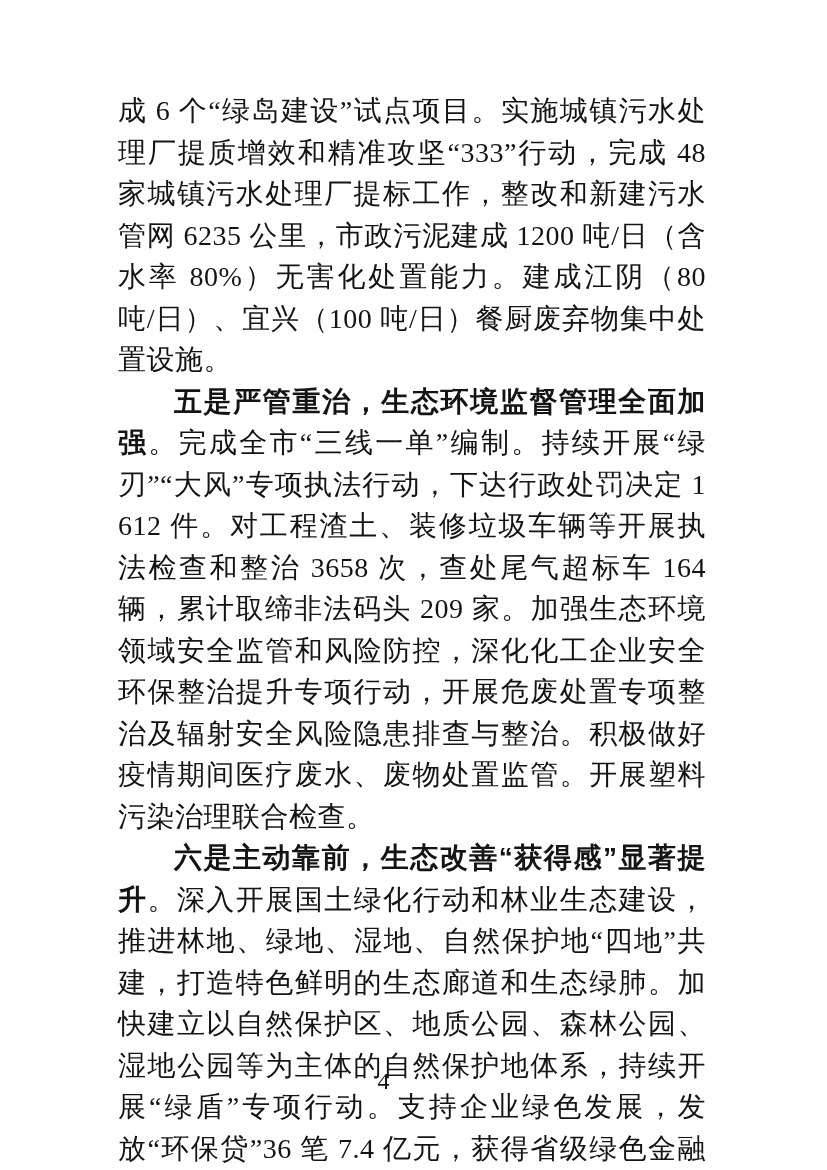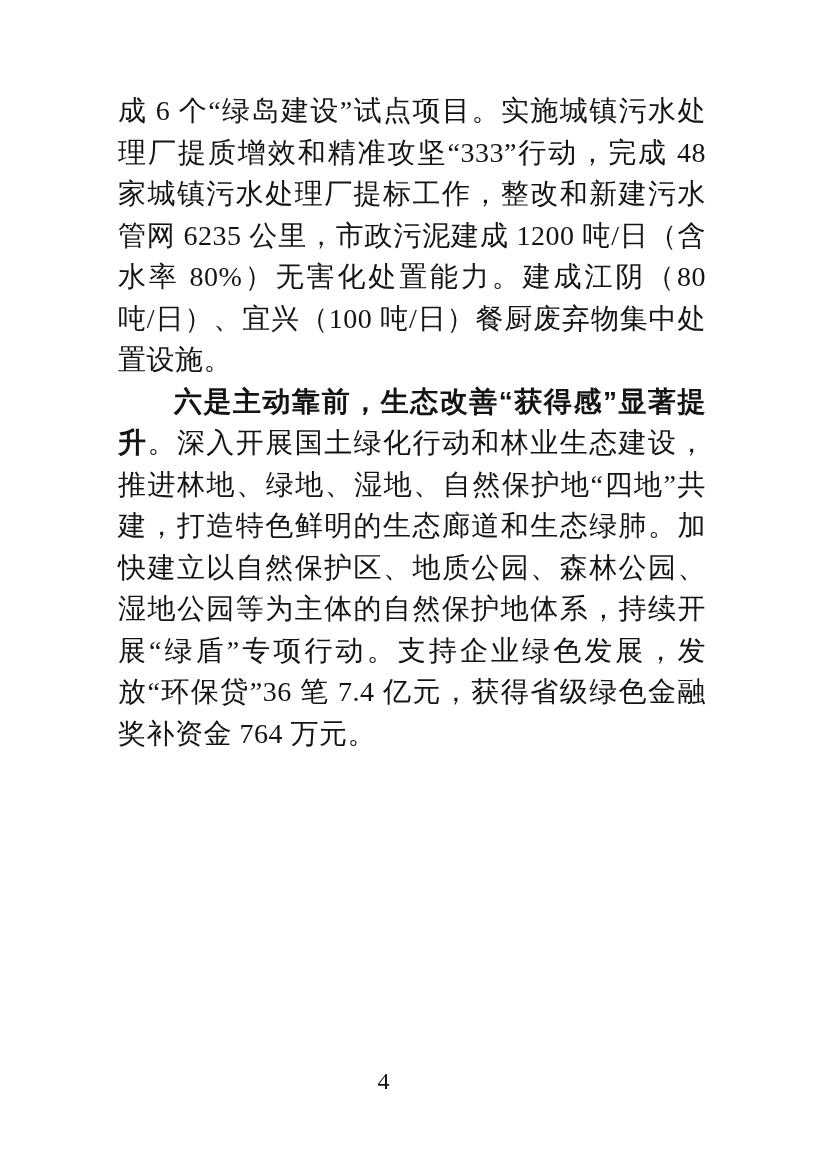--- a/index.html
+++ b/index.html
@@ -49,18 +49,19 @@
     color: #141414;
   }
 </style>
 </head>
 <body>
 
 <div class="page">
   <div class="content" id="paragraph-container">
   <p class="para"><span>成 6 个“绿岛建设”试点项目。实施城镇污水处理厂提质增效和精准攻坚“333”行动，完成 48 家城镇污水处理厂提标工作，整改和新建污水管网 6235 公里，市政污泥建成 1200 吨/日（含水率 80%）无害化处置能力。建成江阴（80 吨/日）、宜兴（100 吨/日）餐厨废弃物集中处置设施。</span></p>
 
+  <p class="para indent"><b class="lead">五是严管重治，生态环境监督管理全面加强</b><span>。完成全市“三线一单”编制。持续开展“绿刃”“大风”专项执法行动，下达行政处罚决定 1612 件。对工程渣土、装修垃圾车辆等开展执法检查和整治 3658 次，查处尾气超标车 164 辆，累计取缔非法码头 209 家。加强生态环境领域安全监管和风险防控，深化化工企业安全环保整治提升专项行动，开展危废处置专项整治及辐射安全风险隐患排查与整治。积极做好疫情期间医疗废水、废物处置监管。开展塑料污染治理联合检查。</span></p>
 
   <p class="para indent"><b class="lead">六是主动靠前，生态改善“获得感”显著提升</b><span>。深入开展国土绿化行动和林业生态建设，推进林地、绿地、湿地、自然保护地“四地”共建，打造特色鲜明的生态廊道和生态绿肺。加快建立以自然保护区、地质公园、森林公园、湿地公园等为主体的自然保护地体系，持续开展“绿盾”专项行动。支持企业绿色发展，发放“环保贷”36 笔 7.4 亿元，获得省级绿色金融奖补资金 764 万元。</span></p>
 
 </div>
   <div class="page-number">4</div>
 </div>
 
 </body></html>

